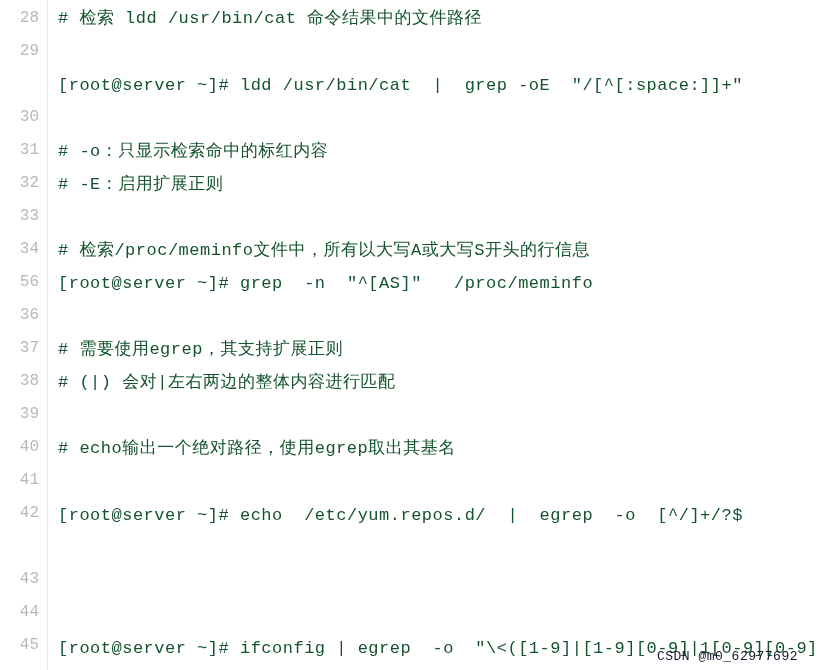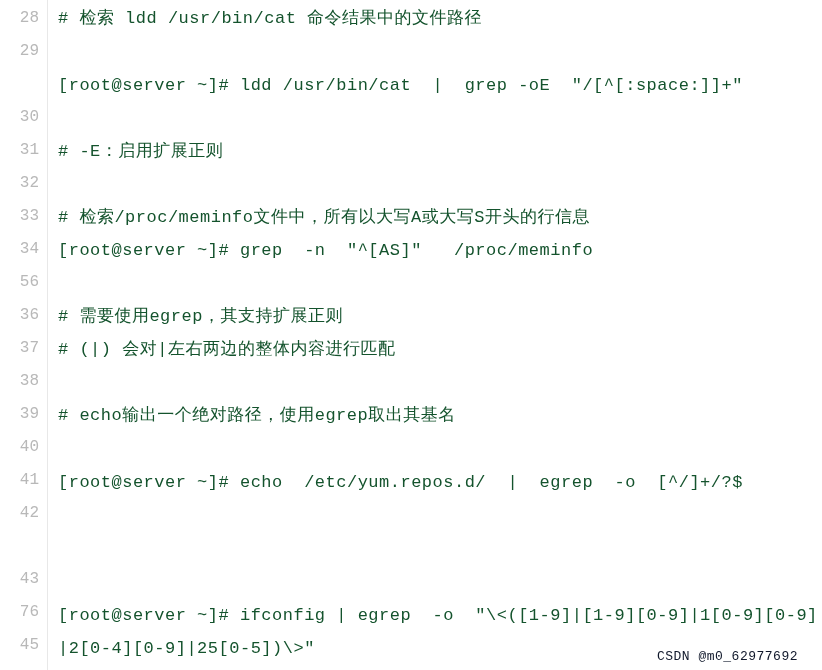--- a/index.html
+++ b/index.html
@@ -70,26 +70,27 @@
     <div class="ln">56</div>
     <div class="ln">36</div>
     <div class="ln">37</div>
     <div class="ln">38</div>
     <div class="ln">39</div>
     <div class="ln">40</div>
     <div class="ln">41</div>
     <div class="ln">42</div>
     <div class="ln"></div>
     <div class="ln">43</div>
-    <div class="ln">76</div>
+    <div class="ln">44</div>
     <div class="ln">45</div>
   </div>
   <div class="code-area">
     <div class="line c"># 检索 ldd /usr/bin/cat 命令结果中的文件路径</div>
     <div class="line c wrap2">[root@server ~]# ldd /usr/bin/cat  |  grep -oE  "/[^[:space:]]+"</div>
+    <div class="line c"># -o：只显示检索命中的标红内容</div>
     <div class="line c"># -E：启用扩展正则</div>
     <div class="line c"></div>
     <div class="line c"># 检索/proc/meminfo文件中，所有以大写A或大写S开头的行信息</div>
     <div class="line c">[root@server ~]# grep  -n  "^[AS]"   /proc/meminfo</div>
     <div class="line c"></div>
     <div class="line c"># 需要使用egrep，其支持扩展正则</div>
     <div class="line c"># (|) 会对|左右两边的整体内容进行匹配</div>
     <div class="line c"></div>
     <div class="line c"># echo输出一个绝对路径，使用egrep取出其基名</div>
     <div class="line c wrap2">[root@server ~]# echo  /etc/yum.repos.d/  |  egrep  -o  [^/]+/?$</div>

